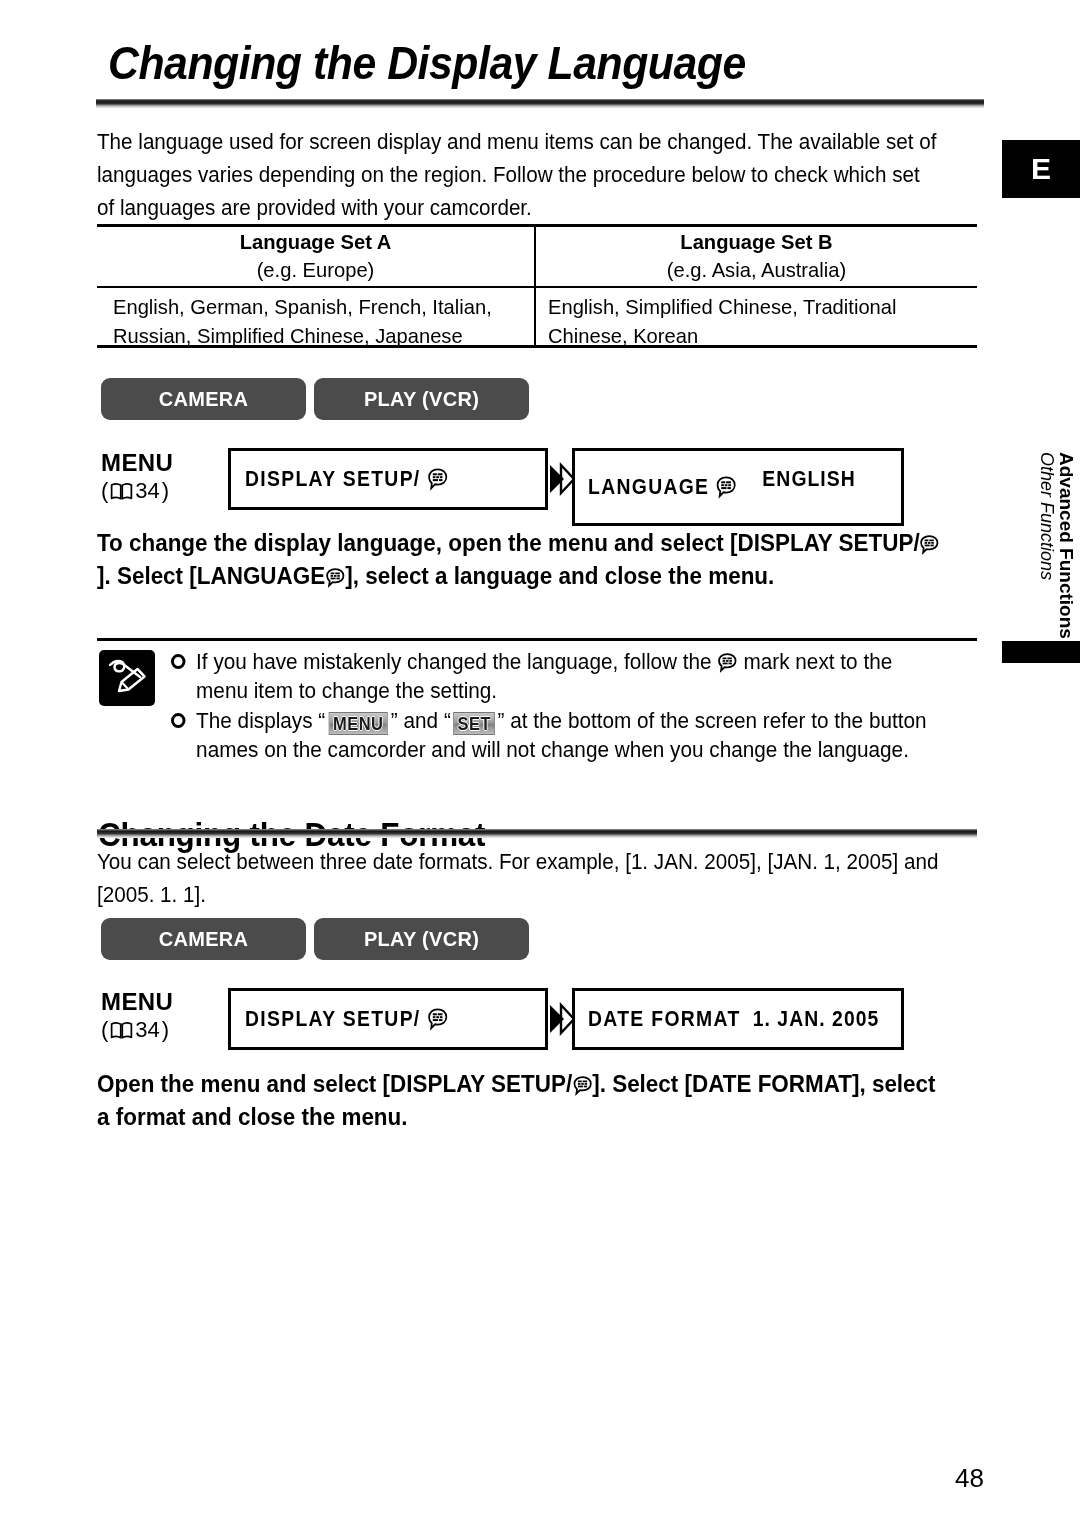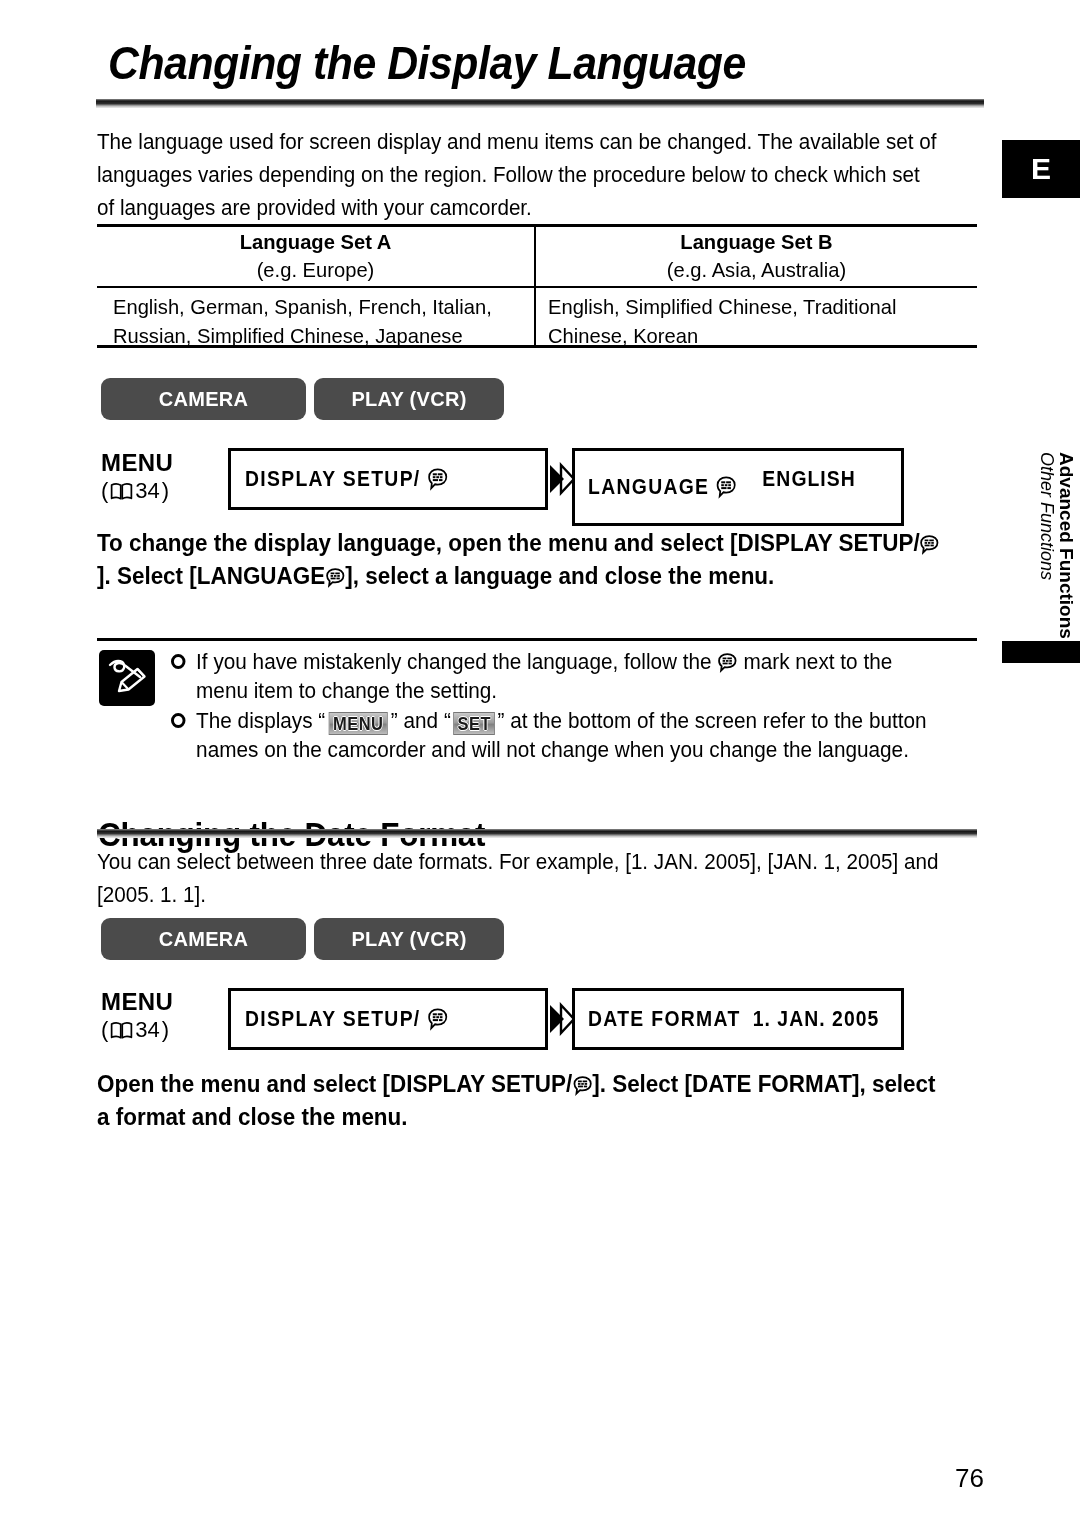--- a/index.html
+++ b/index.html
@@ -160,21 +160,21 @@
     justify-content: center;
     background: #4b4b4b;
     color: #ffffff;
     font-size: 20px;
     font-weight: bold;
     border-radius: 9px;
     height: 42px;
     letter-spacing: 0.3px;
   }
   .mode-camera { width: 205px; }
-  .mode-play { width: 190px; margin-left: 8px; }
+  .mode-play { width: 215px; margin-left: 8px; }
 
   
   .menu-ref {
     position: absolute;
     width: 130px;
     line-height: 1.12;
   }
   .menu-ref .mr-word {
     font-size: 24px;
     font-weight: bold;
@@ -543,13 +543,13 @@
         <rect x="6.4" y="6.3" width="4.6" height="2.0" fill="#000"></rect>
         <rect x="12" y="6.3" width="5.4" height="2.0" fill="#000"></rect>
         <rect x="6.4" y="9.2" width="3.0" height="2.0" fill="#000"></rect>
         <rect x="10.4" y="9.2" width="3.0" height="2.0" fill="#000"></rect>
         <rect x="14.4" y="9.2" width="3.0" height="2.0" fill="#000"></rect>
         <rect x="6.4" y="12.1" width="6.0" height="2.0" fill="#000"></rect>
         <rect x="13.4" y="12.1" width="4.0" height="2.0" fill="#000"></rect>
       </svg></span><span>]. Select [DATE FORMAT], select a format and close the menu.</span>
 </div>
 
-<div class="page-num">76</div>
+<div class="page-num">48</div>
 
 </body></html>

